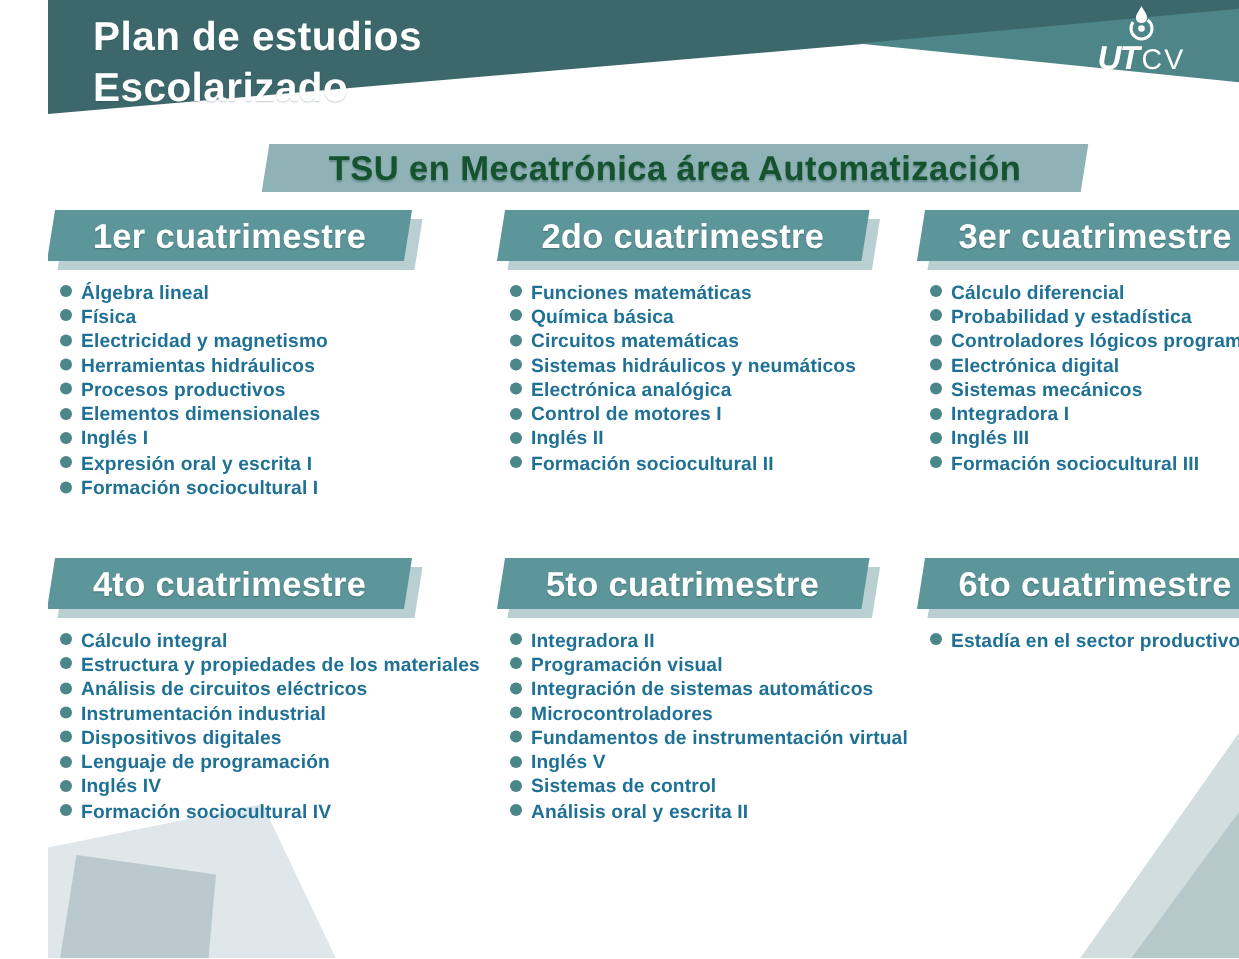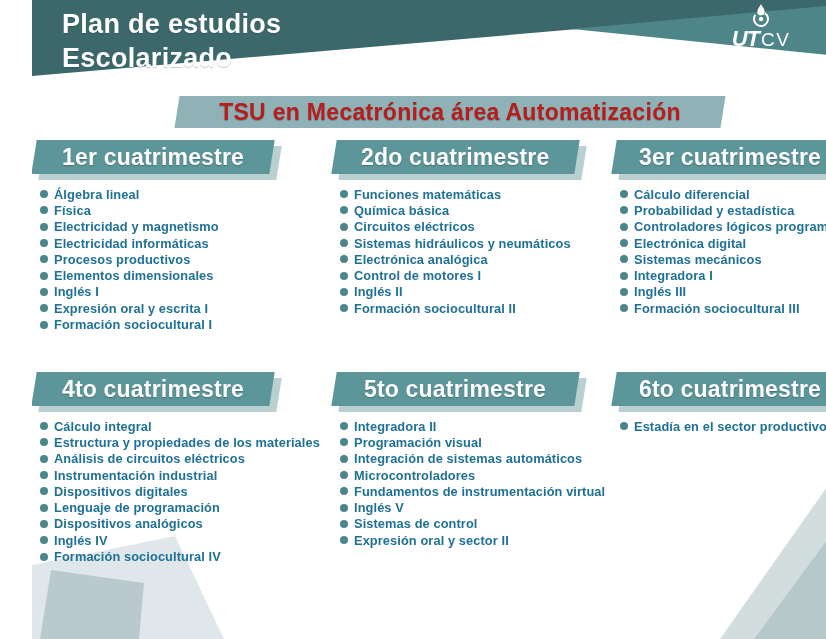--- a/index.html
+++ b/index.html
@@ -24,21 +24,21 @@
   .logo .ut{font-weight:bold;font-style:italic;font-size:22px;letter-spacing:-1px;margin-right:2px;}
   .logo .cv{font-weight:400;font-size:19px;letter-spacing:1.5px;}
   .logo-rule{height:1px;width:78px;margin:2px auto 2px;background:rgba(255,255,255,.9);}
   .logo-line{font-size:4.4px;line-height:5.4px;font-weight:bold;letter-spacing:.35px;}
 
   
   .banner{position:absolute;left:145px;top:96px;width:546px;height:32px;
     display:flex;align-items:center;justify-content:center;}
   .banner-bg{position:absolute;left:0;top:0;right:0;bottom:0;transform:skewX(-9deg);
     background:var(--c-banner_teal);}
-  .banner-label{position:relative;color:#b91c1c;font-weight:bold;font-size:23px;letter-spacing:.3px;
+  .banner-label{position:relative;color:#14532d;font-weight:bold;font-size:23px;letter-spacing:.3px;
     text-shadow:0 1px 1px rgba(30,65,70,.35);}
 
   
   .term{position:absolute;width:300px;}
   .term-header-wrap{position:relative;height:34px;}
   .term-header-shadow{position:absolute;left:0;top:0;right:0;bottom:0;
     transform:translate(7px,6px) skewX(-9deg);background:var(--c-header_shadow);opacity:.8;}
   .term-header{position:absolute;left:0;top:0;right:0;bottom:0;transform:skewX(-9deg);
     background:var(--c-header_teal);display:flex;align-items:center;justify-content:center;}
   .term-label{color:#fff;font-size:23px;font-weight:bold;transform:skewX(9deg);
@@ -103,21 +103,21 @@
         <li>
           <span class="bullet"></span>
           <span class="course-label">Física</span>
         </li>
         <li>
           <span class="bullet"></span>
           <span class="course-label">Electricidad y magnetismo</span>
         </li>
         <li>
           <span class="bullet"></span>
-          <span class="course-label">Electricidad informáticas</span>
+          <span class="course-label">Herramientas hidráulicos</span>
         </li>
         <li>
           <span class="bullet"></span>
           <span class="course-label">Procesos productivos</span>
         </li>
         <li>
           <span class="bullet"></span>
           <span class="course-label">Elementos dimensionales</span>
         </li>
         <li>
@@ -146,21 +146,21 @@
         <li>
           <span class="bullet"></span>
           <span class="course-label">Funciones matemáticas</span>
         </li>
         <li>
           <span class="bullet"></span>
           <span class="course-label">Química básica</span>
         </li>
         <li>
           <span class="bullet"></span>
-          <span class="course-label">Circuitos eléctricos</span>
+          <span class="course-label">Circuitos matemáticas</span>
         </li>
         <li>
           <span class="bullet"></span>
           <span class="course-label">Sistemas hidráulicos y neumáticos</span>
         </li>
         <li>
           <span class="bullet"></span>
           <span class="course-label">Electrónica analógica</span>
         </li>
         <li>
@@ -248,24 +248,20 @@
         <li>
           <span class="bullet"></span>
           <span class="course-label">Dispositivos digitales</span>
         </li>
         <li>
           <span class="bullet"></span>
           <span class="course-label">Lenguaje de programación</span>
         </li>
         <li>
           <span class="bullet"></span>
-          <span class="course-label">Dispositivos analógicos</span>
-        </li>
-        <li>
-          <span class="bullet"></span>
           <span class="course-label">Inglés IV</span>
         </li>
         <li>
           <span class="bullet"></span>
           <span class="course-label">Formación sociocultural IV</span>
         </li>
       </ul>
   </div>
 
   <div class="term" style="left:302px;top:372px;">
@@ -299,21 +295,21 @@
         <li>
           <span class="bullet"></span>
           <span class="course-label">Inglés V</span>
         </li>
         <li>
           <span class="bullet"></span>
           <span class="course-label">Sistemas de control</span>
         </li>
         <li>
           <span class="bullet"></span>
-          <span class="course-label">Expresión oral y sector II</span>
+          <span class="course-label">Análisis oral y escrita II</span>
         </li>
       </ul>
   </div>
 
   <div class="term" style="left:582px;top:372px;width:244px;">
     <div class="term-header-wrap" style="width:233px;">
       <div class="term-header-shadow"></div>
       <div class="term-header">
         <span class="term-label">6to cuatrimestre</span>
       </div>

